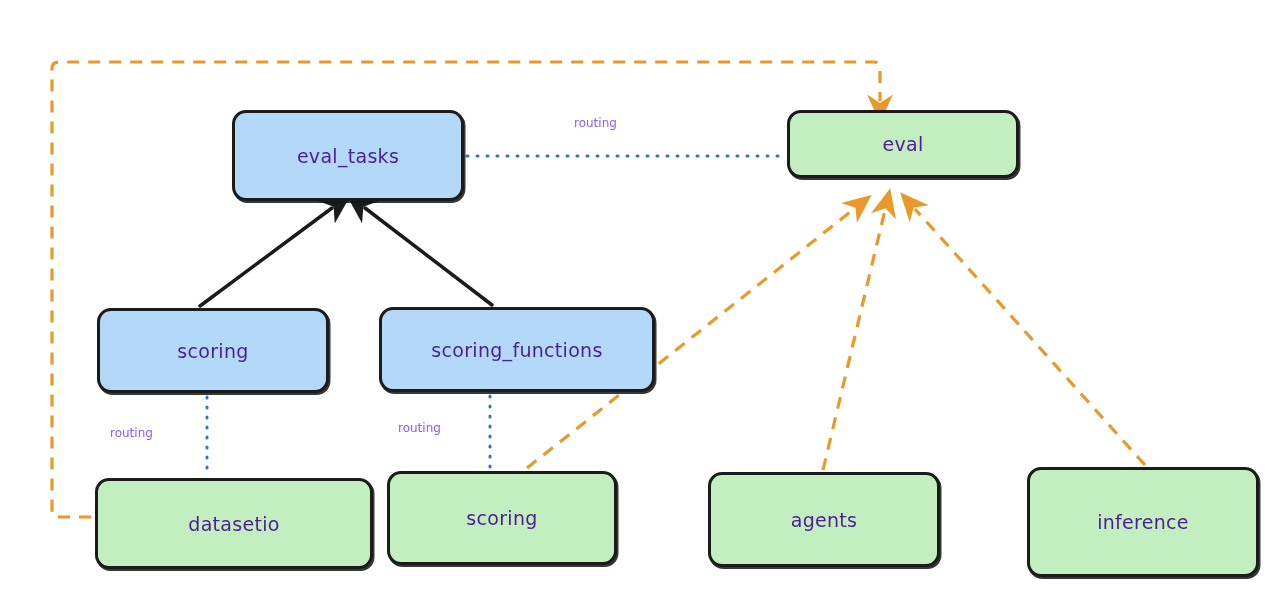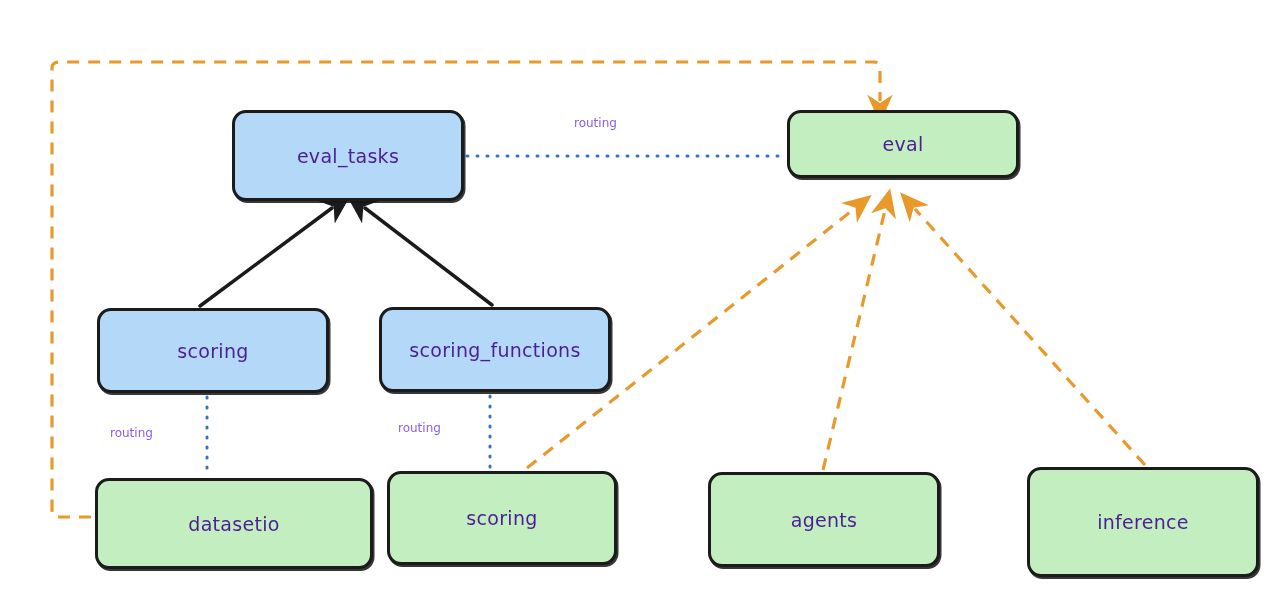--- a/index.html
+++ b/index.html
@@ -100,21 +100,21 @@
   </div>
 
   <div class="node provider" style="left:787px; top:110px; width:232px; height:68px;">
     <span class="node-label">eval</span>
   </div>
 
   <div class="node api" style="left:97px; top:308px; width:232px; height:85px;">
     <span class="node-label">scoring</span>
   </div>
 
-  <div class="node api" style="left:379px; top:307px; width:232px; height:85px;">
+  <div class="node api" style="left:379px; top:307px; width:276px; height:85px;">
     <span class="node-label">scoring_functions</span>
   </div>
 
   <div class="node provider" style="left:95px; top:478px; width:278px; height:91px;">
     <span class="node-label">datasetio</span>
   </div>
 
   <div class="node provider" style="left:387px; top:471px; width:230px; height:94px;">
     <span class="node-label">scoring</span>
   </div>

